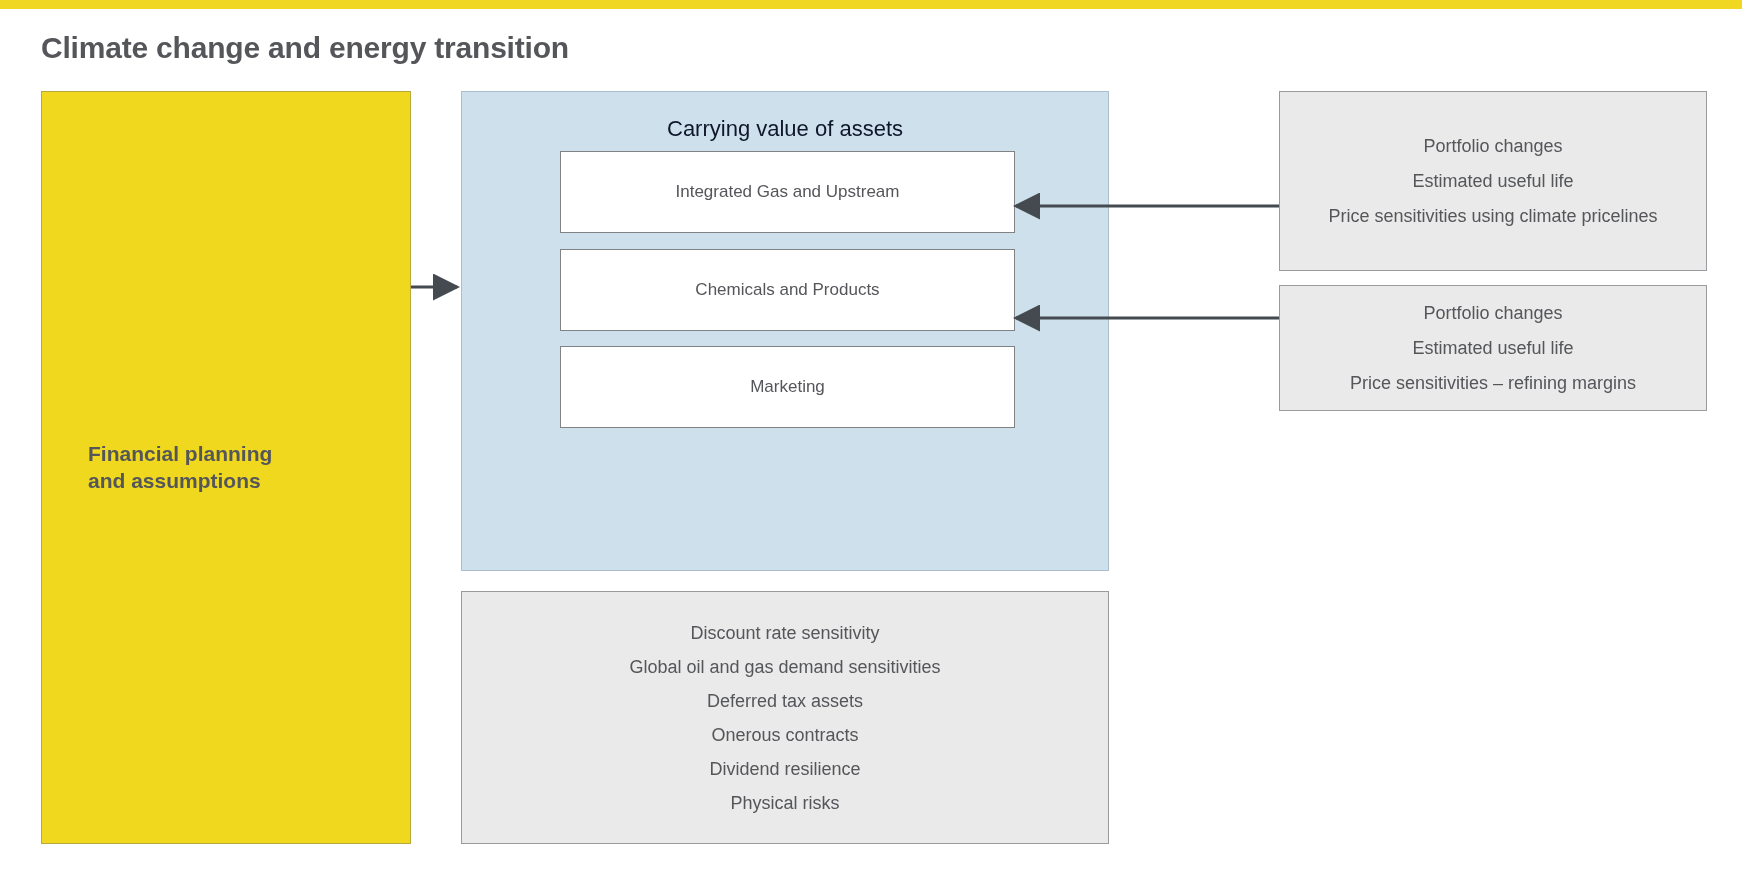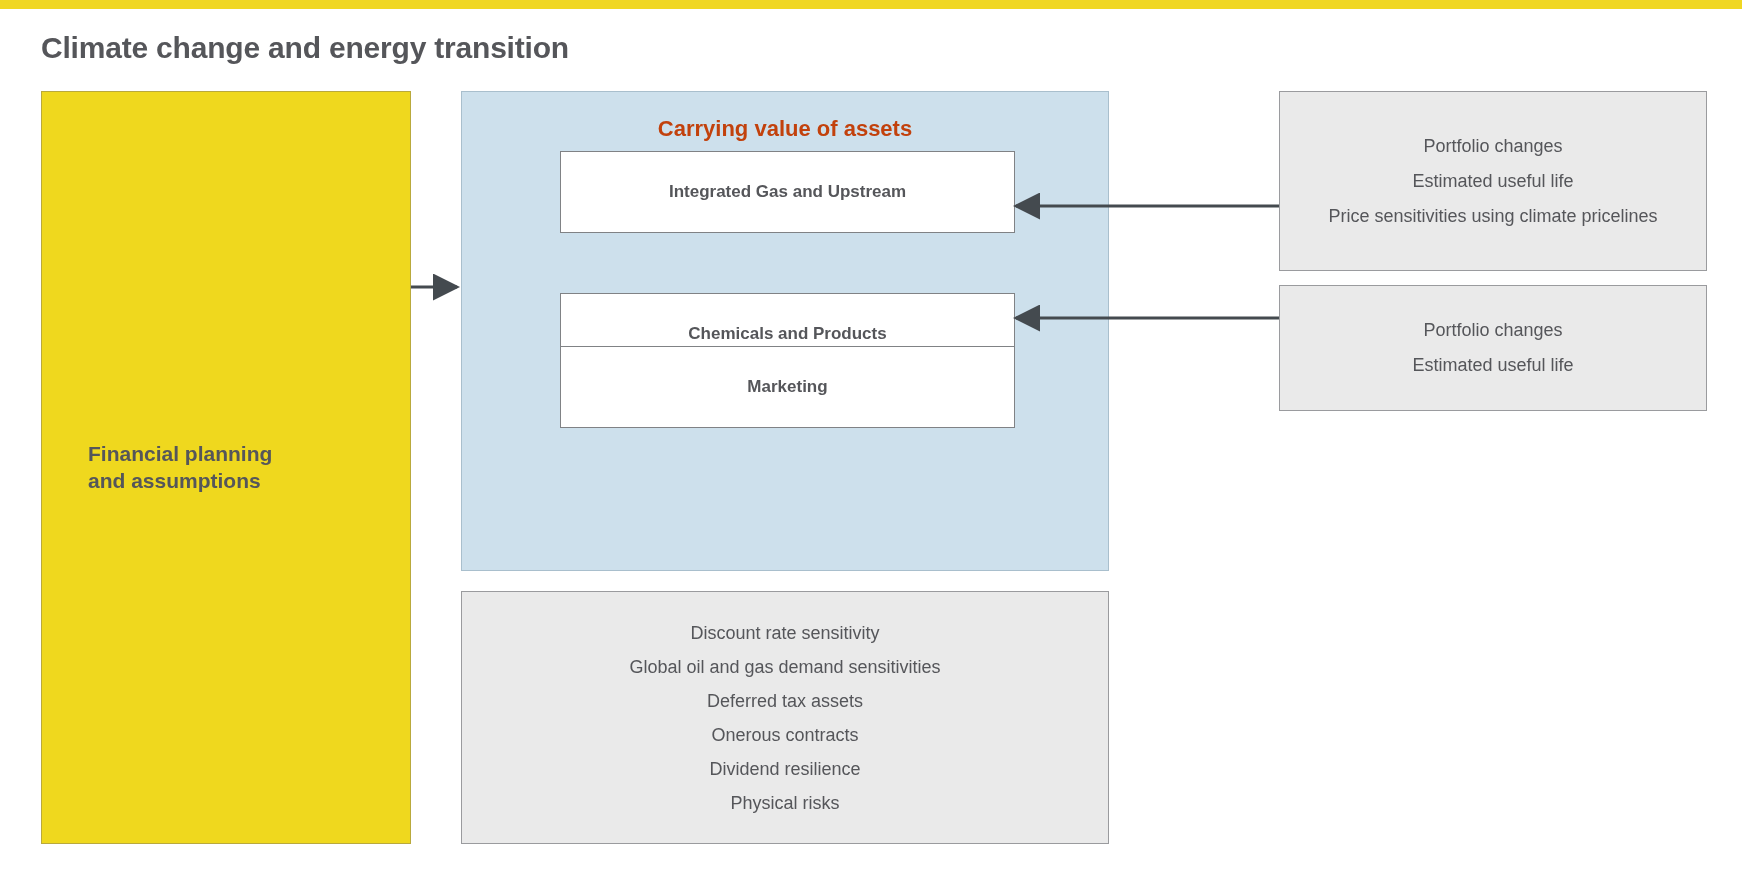--- a/index.html
+++ b/index.html
@@ -74,40 +74,40 @@
     border: 1px solid #a9bfcd;
     box-sizing: border-box;
   }
   .blue-panel-title {
     position: absolute;
     left: 0;
     top: 24px;
     width: 100%;
     text-align: center;
     font-size: 22px;
-    font-weight: bold;
-    color: #c2410c;
+    font-weight: normal;
+    color: #0f172a;
   }
   .asset-box {
     position: absolute;
     left: 98px;
     width: 455px;
     height: 82px;
     background: #ffffff;
     border: 1px solid #808285;
     box-sizing: border-box;
     display: flex;
     align-items: center;
     justify-content: center;
     font-size: 17px;
-    font-weight: bold;
+    font-weight: normal;
     color: #55565a;
   }
   .asset-box.b0 { top: 59px; }
-  .asset-box.b1 { top: 157px; margin-top: 44px; }
+  .asset-box.b1 { top: 157px; }
   .asset-box.b2 { top: 254px; }
   .asset-box.b3 { top: 351px; }
 
   
   .bottom-panel {
     position: absolute;
     left: 461px;
     top: 591px;
     width: 648px;
     height: 253px;
@@ -193,20 +193,21 @@
 
   <div class="right-panel p0">
     <div class="line">Portfolio changes</div>
     <div class="line">Estimated useful life</div>
     <div class="line">Price sensitivities using climate pricelines</div>
   </div>
 
   <div class="right-panel p1">
     <div class="line">Portfolio changes</div>
     <div class="line">Estimated useful life</div>
+    <div class="line">Price sensitivities – refining margins</div>
   </div>
 
   <svg class="arrow-svg" viewBox="0 0 1742 886">
     <defs>
       <marker id="ah-right" markerWidth="9" markerHeight="9" refX="8" refY="4.5" orient="auto" markerUnits="strokeWidth">
         <path d="M0,0 L9,4.5 L0,9 z" fill="#444a4f"></path>
       </marker>
       <marker id="ah-left" markerWidth="9" markerHeight="9" refX="8" refY="4.5" orient="auto" markerUnits="strokeWidth">
         <path d="M0,0 L9,4.5 L0,9 z" fill="#444a4f"></path>
       </marker>

